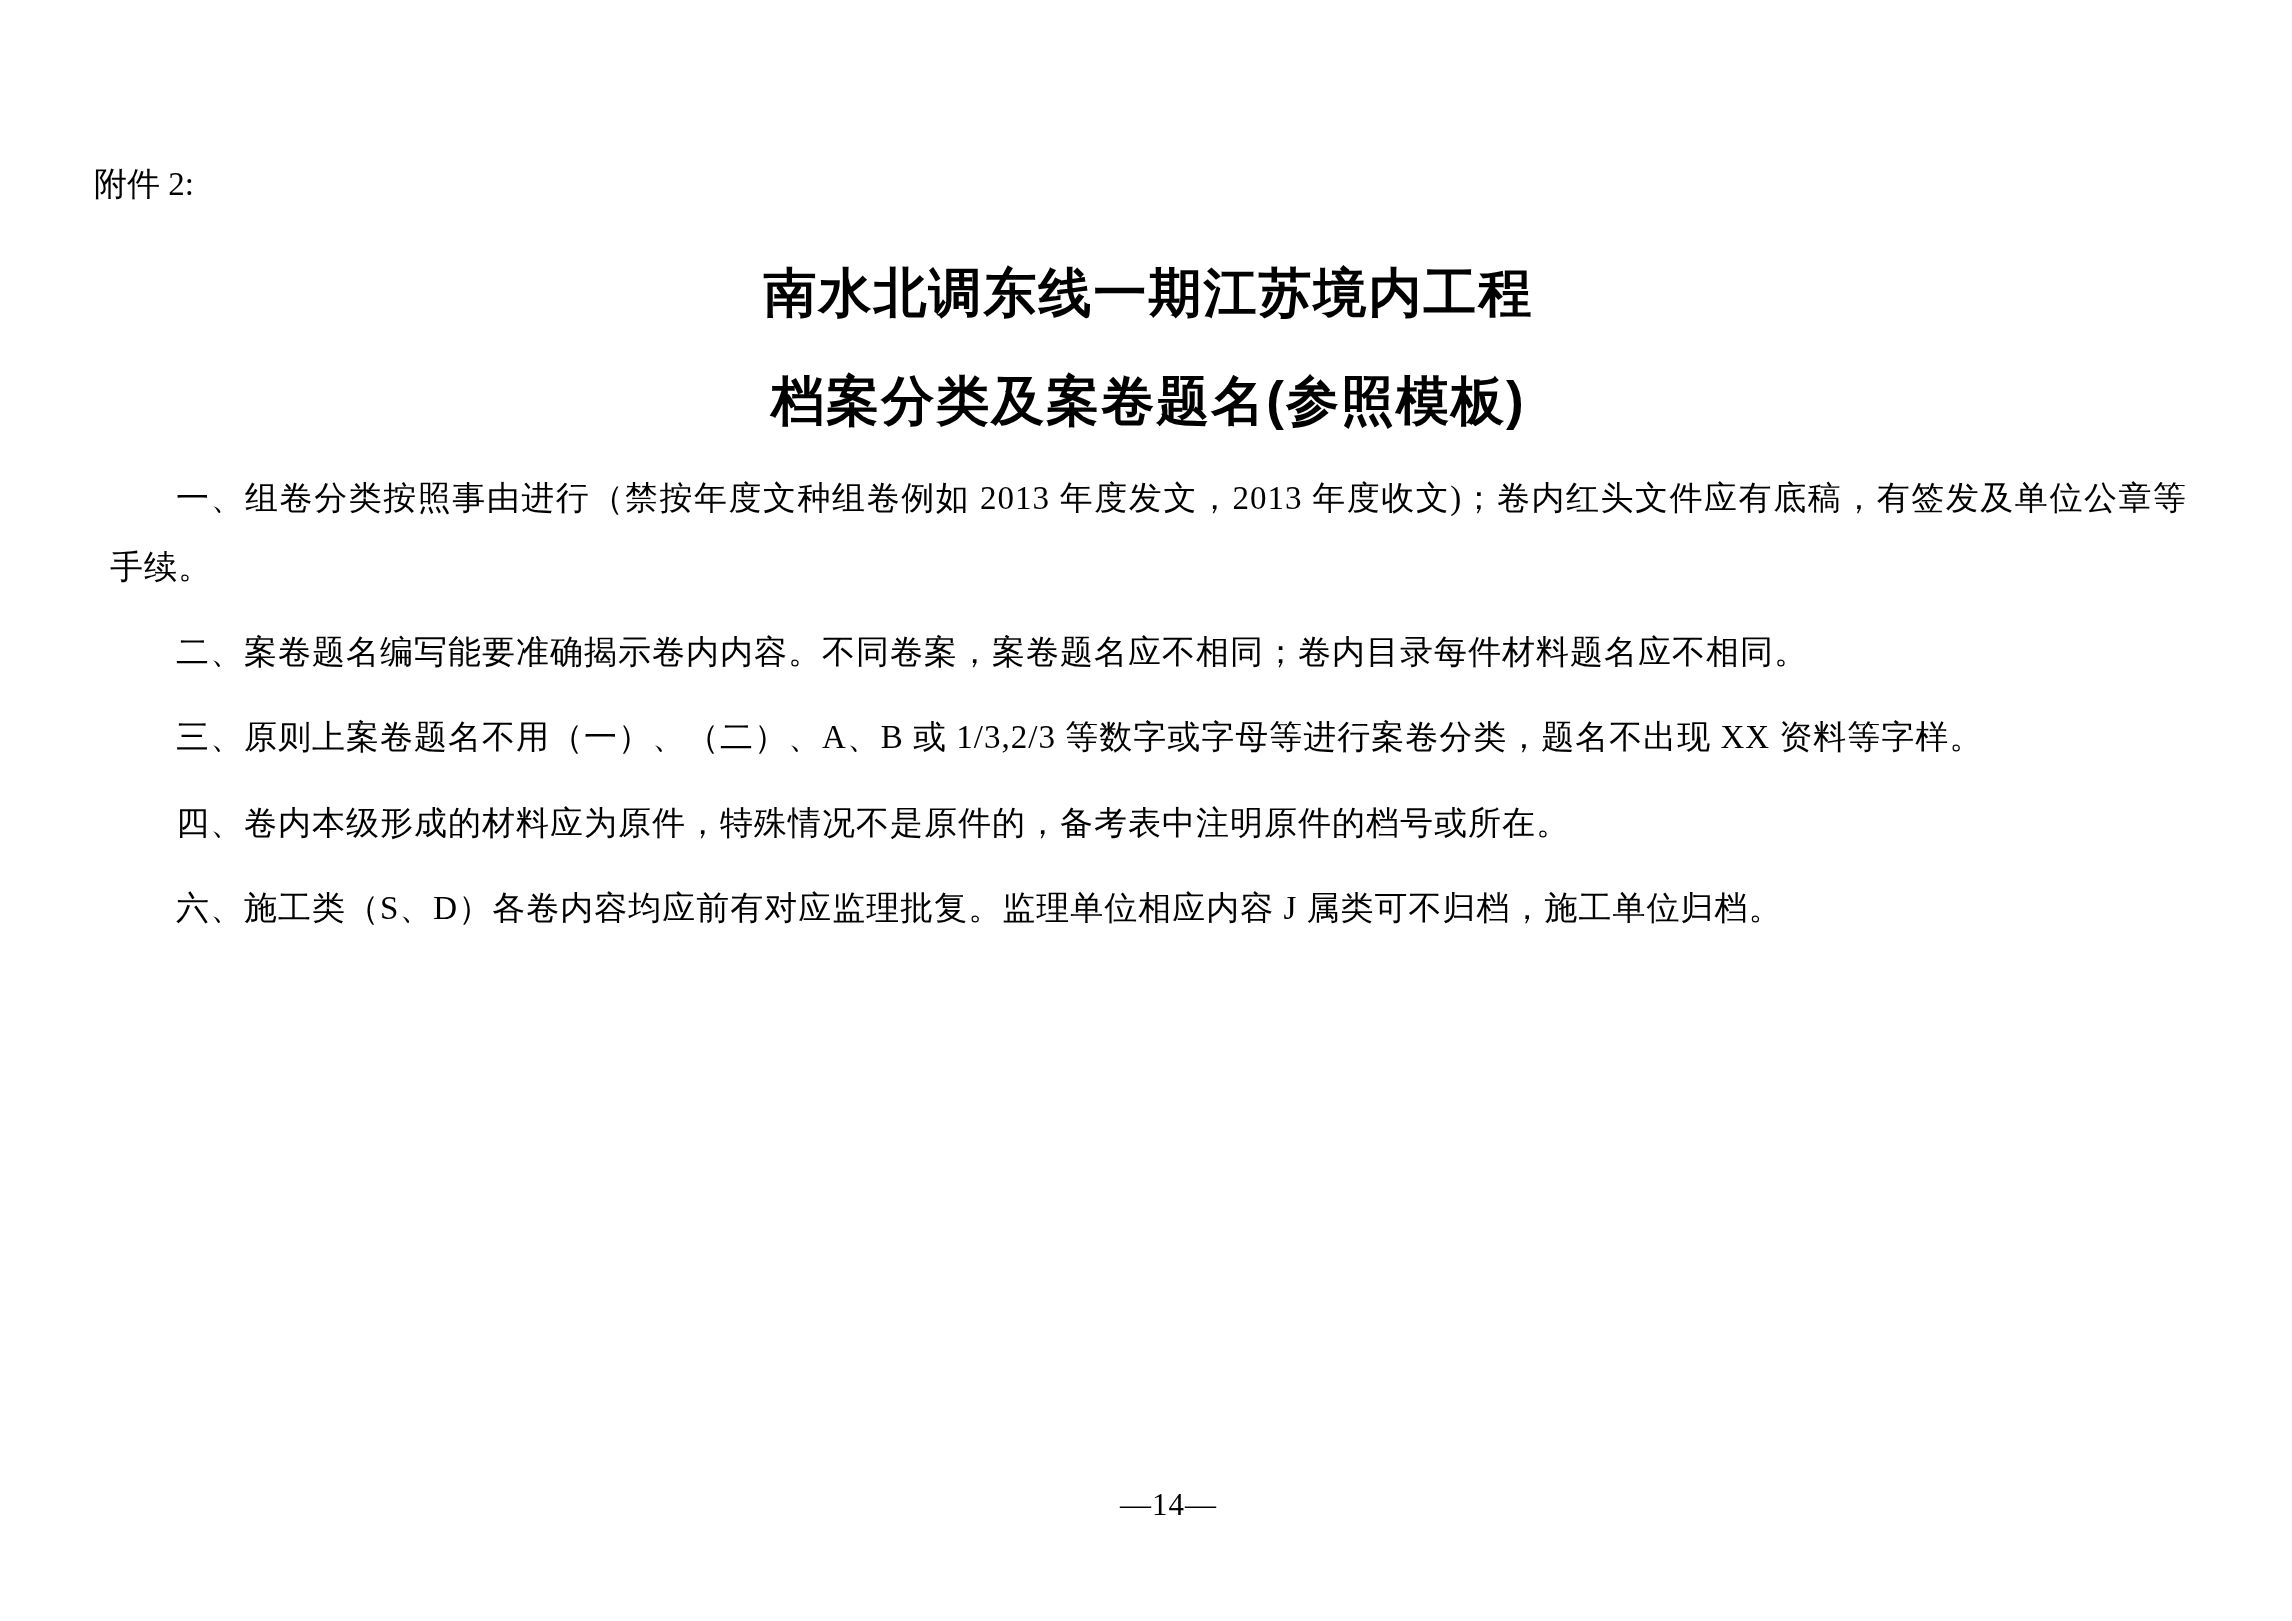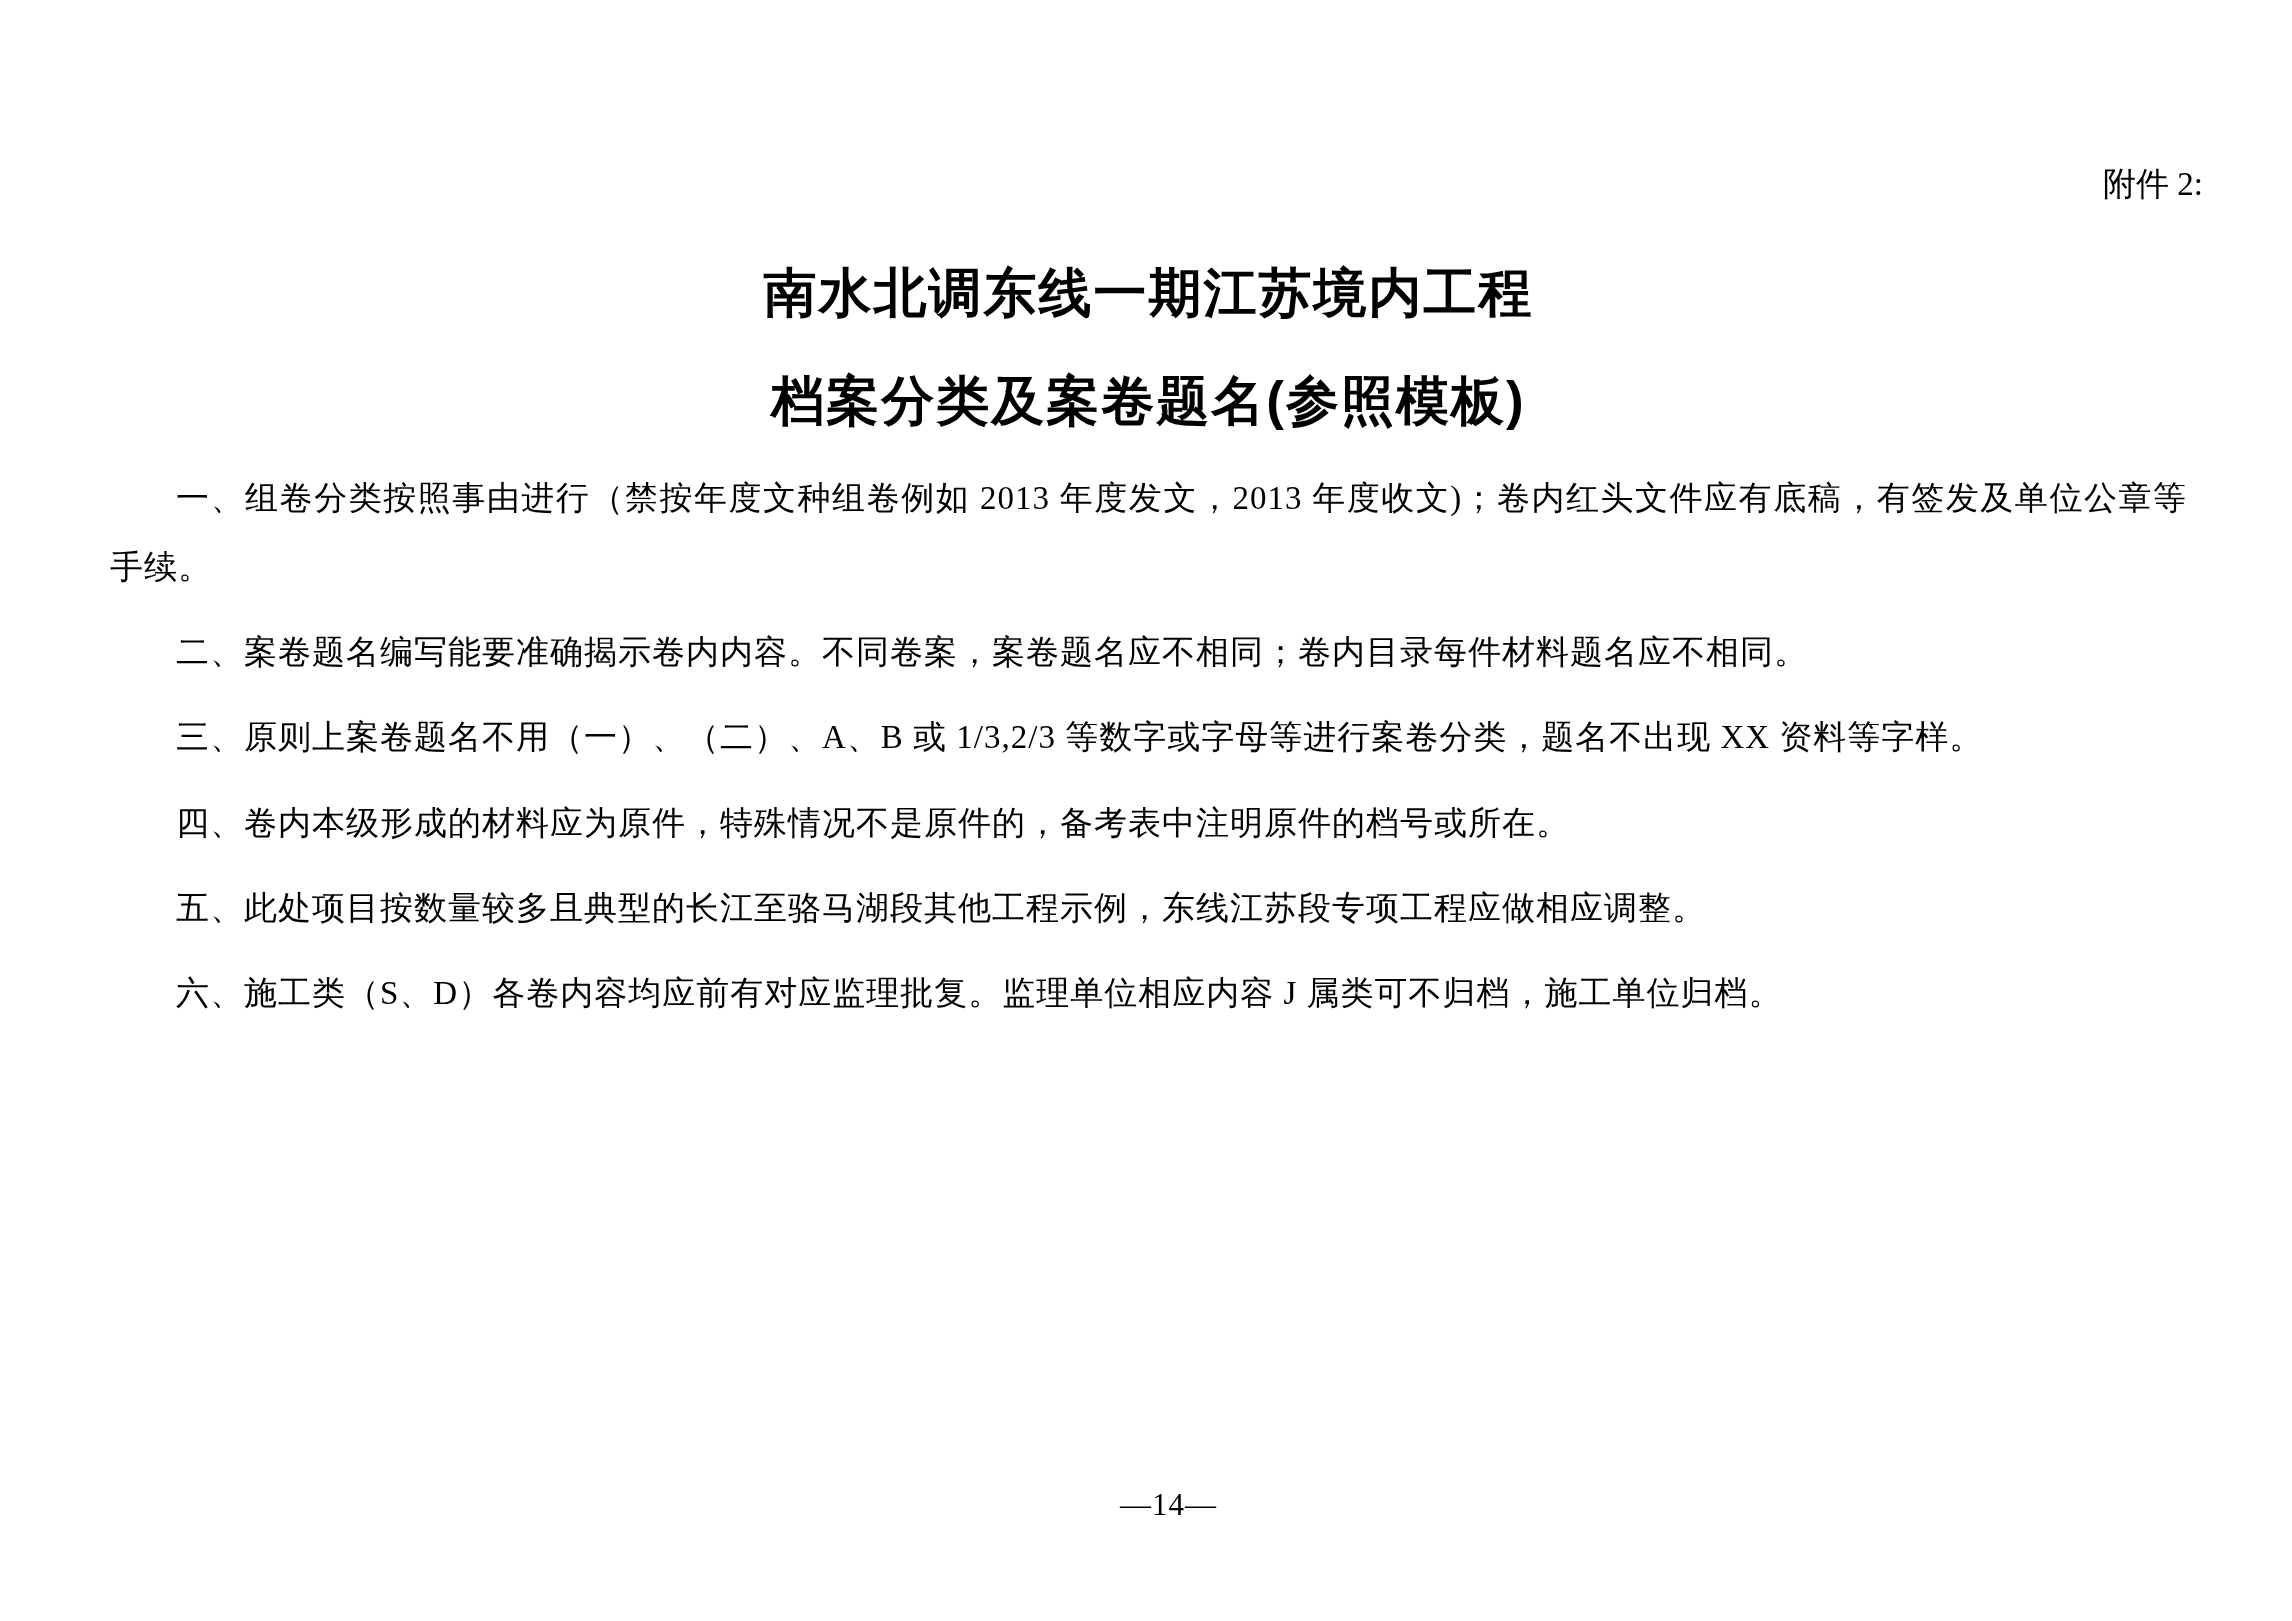--- a/index.html
+++ b/index.html
@@ -15,21 +15,21 @@
     background: #ffffff;
     color: #000000;
     box-sizing: border-box;
     padding: 165px 90px 0 94px;
     font-family: "Liberation Serif", "DejaVu Serif", serif;
     overflow: hidden;
   }
   .attachment-label {
     font-size: 33px;
     line-height: 1.2;
-    text-align: right;
+    text-align: left;
   }
   .doc-title {
     margin: 12px;
     text-align: center;
     font-family: "Liberation Sans", "DejaVu Sans", sans-serif;
     font-weight: 700;
     font-size: 53px;
     line-height: 1.0;
     letter-spacing: 2px;
   }
@@ -66,20 +66,19 @@
 
   <h1 class="doc-title line1">南水北调东线一期江苏境内工程</h1>
 
   <h1 class="doc-title line2">档案分类及案卷题名(参照模板)</h1>
 
   <div class="body-text">
     <p class="body-para">一、组卷分类按照事由进行（禁按年度文种组卷例如 2013 年度发文，2013 年度收文)；卷内红头文件应有底稿，有签发及单位公章等手续。</p>
     <p class="body-para">二、案卷题名编写能要准确揭示卷内内容。不同卷案，案卷题名应不相同；卷内目录每件材料题名应不相同。</p>
     <p class="body-para">三、原则上案卷题名不用（一）、（二）、A、B 或 1/3,2/3 等数字或字母等进行案卷分类，题名不出现 XX 资料等字样。</p>
     <p class="body-para">四、卷内本级形成的材料应为原件，特殊情况不是原件的，备考表中注明原件的档号或所在。</p>
-    <p class="body-para">五、此处项目按数量较多且典型的长江至骆马湖段其他工程示例，东线江苏段专项工程应做相应调整。</p>
     <p class="body-para">六、施工类（S、D）各卷内容均应前有对应监理批复。监理单位相应内容 J 属类可不归档，施工单位归档。</p>
   </div>
 
   <div class="page-number">—14—</div>
 
 </div>
 
 
 </body></html>

